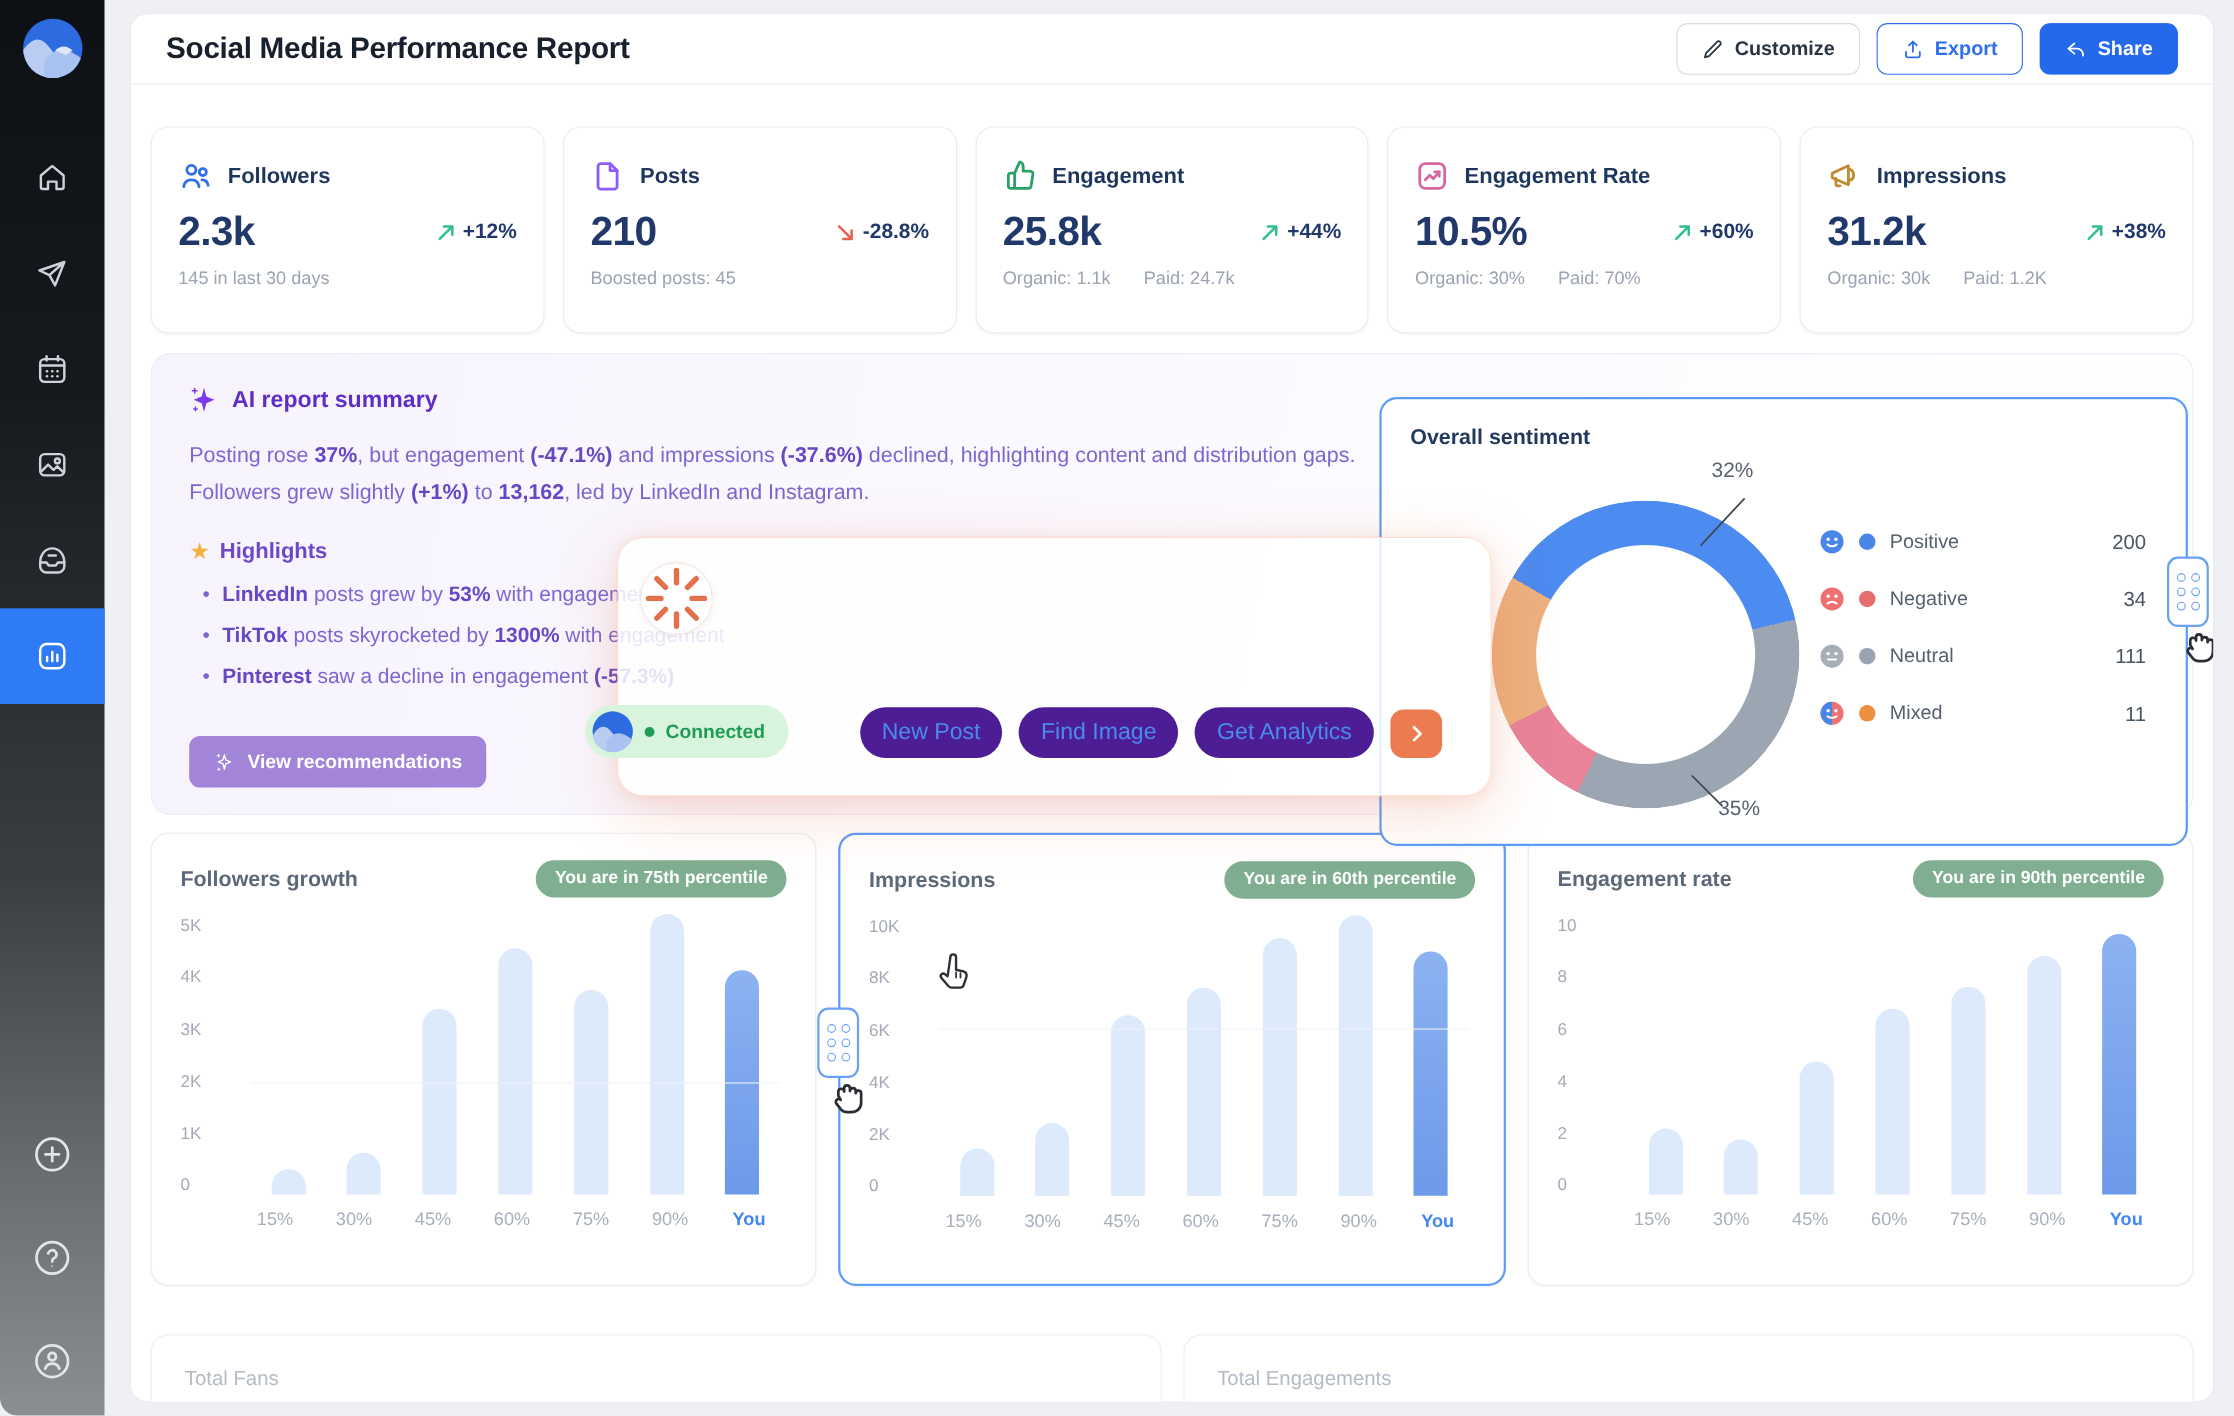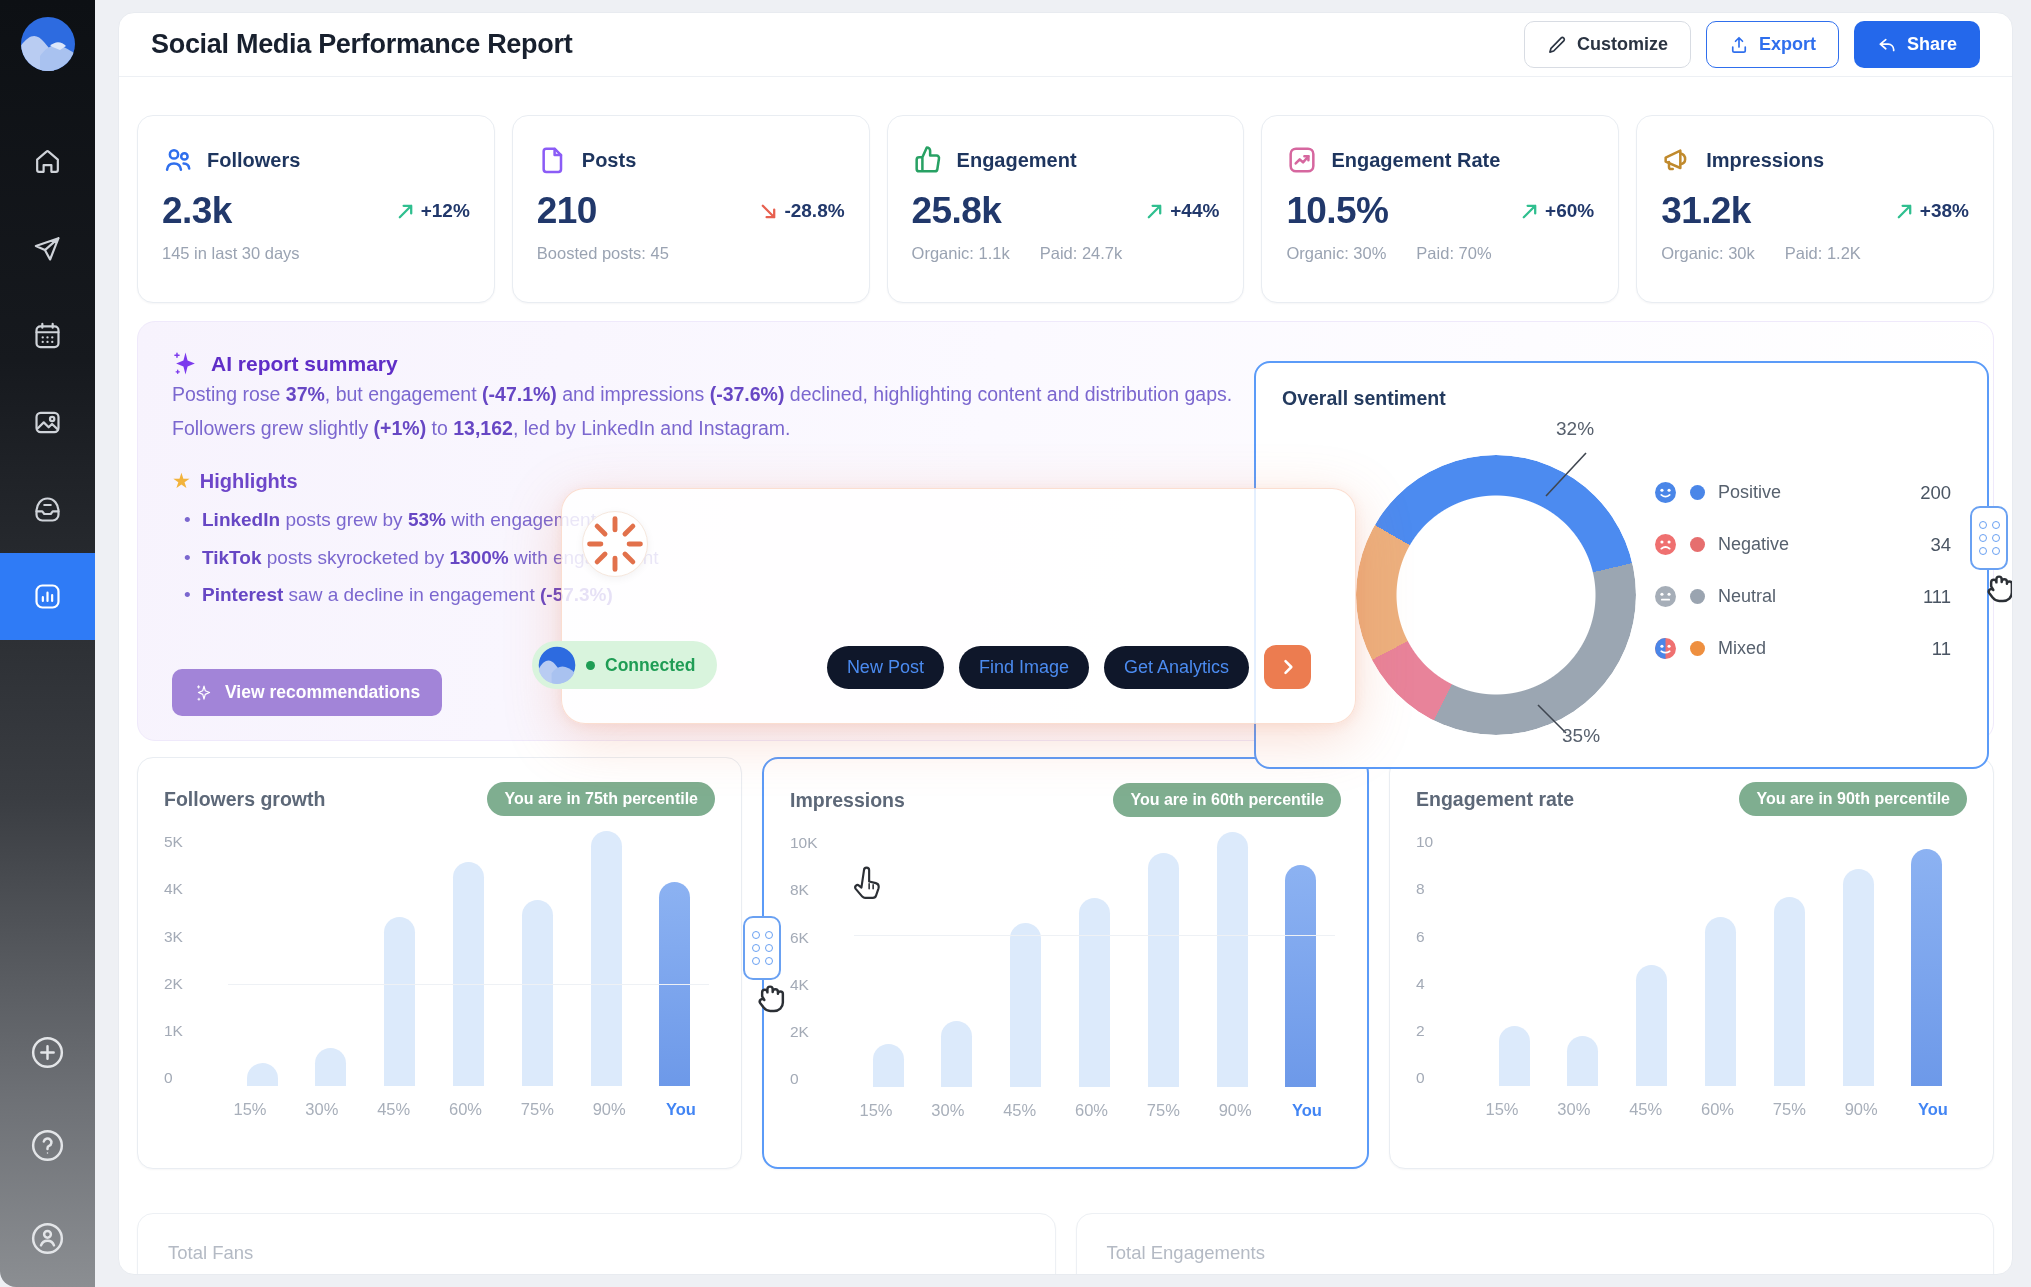--- a/index.html
+++ b/index.html
@@ -46,21 +46,21 @@
   .kpi-delta svg{width:19px;height:19px;fill:none;stroke-width:2.4;stroke-linecap:round;stroke-linejoin:round}
   .kpi-sub{margin-top:12px;font-size:16.5px;color:#9aa3b2;display:flex;gap:30px}
 
   
   .ai-card{position:absolute;top:308px;left:18px;right:18px;height:420px;border-radius:18px;
     background:linear-gradient(100deg,#f7f3fd 0%,#fbf9ff 45%,#ffffff 100%);
     border:1px solid #efe9fb;padding:28px 34px;z-index:1}
   .ai-head{display:flex;align-items:center;gap:12px}
   .ai-head svg{width:27px;height:27px}
   .ai-title{font-size:21px;font-weight:700;color:#5f2ec7}
-  .ai-para{max-width:1065px;font-size:19.5px;line-height:1.75;color:#7b67cf}
+  .ai-para{margin-top:20px;max-width:1065px;font-size:19.5px;line-height:1.75;color:#7b67cf}
   .ai-para .b,.ai-bullet .b{font-weight:700;color:#6747c4}
   .hl-title{margin-top:24px;font-size:20px;font-weight:700;color:#6d46c9;display:flex;align-items:center;gap:9px}
   .hl-star{color:#f2b33c;font-size:21px}
   .ai-bullets{margin-top:14px;display:flex;flex-direction:column;gap:11px}
   .ai-bullet{font-size:19px;color:#7b67cf;padding-left:30px;position:relative;line-height:1.4}
   .ai-bullet::before{content:"•";position:absolute;left:12px;color:#7b67cf}
   .reco-btn{position:absolute;left:34px;bottom:24px;display:inline-flex;align-items:center;gap:11px;
     background:#a284d8;color:#fff;font-size:17.5px;font-weight:600;border:none;border-radius:10px;
     padding:13px 22px;cursor:pointer}
   .reco-btn svg{width:20px;height:20px}
@@ -93,21 +93,21 @@
     border:1px solid #f6e8de;display:flex;align-items:center;justify-content:center;box-shadow:0 2px 8px rgba(0,0,0,.05)}
   .prompt-box{position:absolute;left:104px;top:16px;right:24px;height:122px;background:#fff;border:1.5px solid #e7e9ee;
     border-radius:14px;padding:16px 24px;font-size:19.5px;line-height:1.85;color:#2f343b;cursor:text}
   .caret{display:inline-block;width:2px;height:22px;background:#101418;vertical-align:-4px;margin-left:1px}
   .overlay-bottom{position:absolute;left:-30px;right:44px;bottom:34px;display:flex;align-items:flex-end}
   .connected{display:flex;align-items:center;gap:10px;background:#d9f4dd;border-radius:999px;padding:5px 22px 5px 6px}
   .connected .avatar{width:38px;height:38px;border-radius:50%;overflow:hidden}
   .connected .dot{width:9px;height:9px;border-radius:50%;background:#1f9d55}
   .connected-text{font-size:17.5px;font-weight:600;color:#1f9d55}
   .chips{margin-left:auto;display:flex;gap:15px;align-items:center}
-  .chip{background:#0f172a;color:#4b8bf0;font-size:18px;border:none;border-radius:999px;padding:11px 20px;cursor:pointer}
+  .chip{background:#4c1d95;color:#4b8bf0;font-size:21px;border:none;border-radius:999px;padding:11px 20px;cursor:pointer}
   .send-btn{margin-left:15px;width:47px;height:44px;border:none;border-radius:12px;background:#ec7c50;cursor:pointer;
     display:flex;align-items:center;justify-content:center}
   .send-btn svg{width:20px;height:20px;stroke:#fff;stroke-width:3;fill:none;stroke-linecap:round;stroke-linejoin:round}
 
   
   .charts-row{position:absolute;top:744px;left:18px;right:18px;height:412px;display:flex;gap:20px;z-index:1}
   .chart-card{flex:1;background:#fff;border:1px solid #e9edf2;border-radius:16px;padding:24px 26px 16px;position:relative;
     box-shadow:0 1px 2px rgba(16,24,40,.04)}
   .chart-card.selected{border:2px solid #5b9bf8}
   .chart-head{display:flex;align-items:center;justify-content:space-between}

